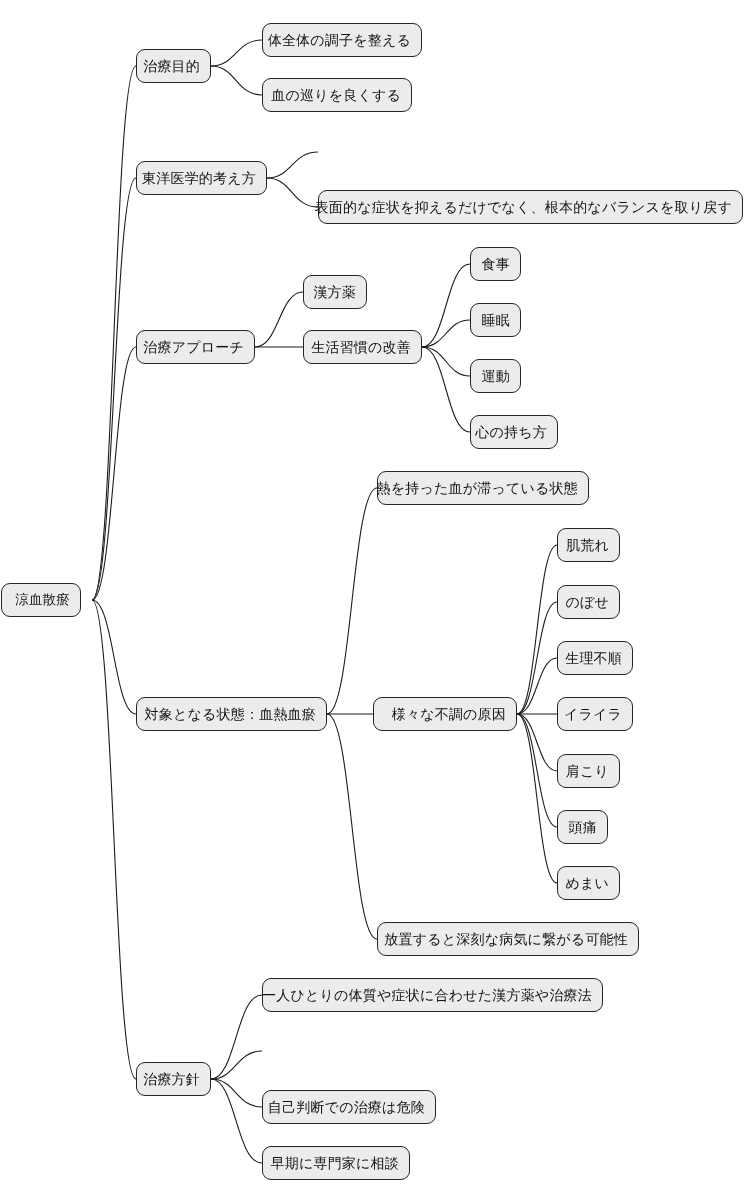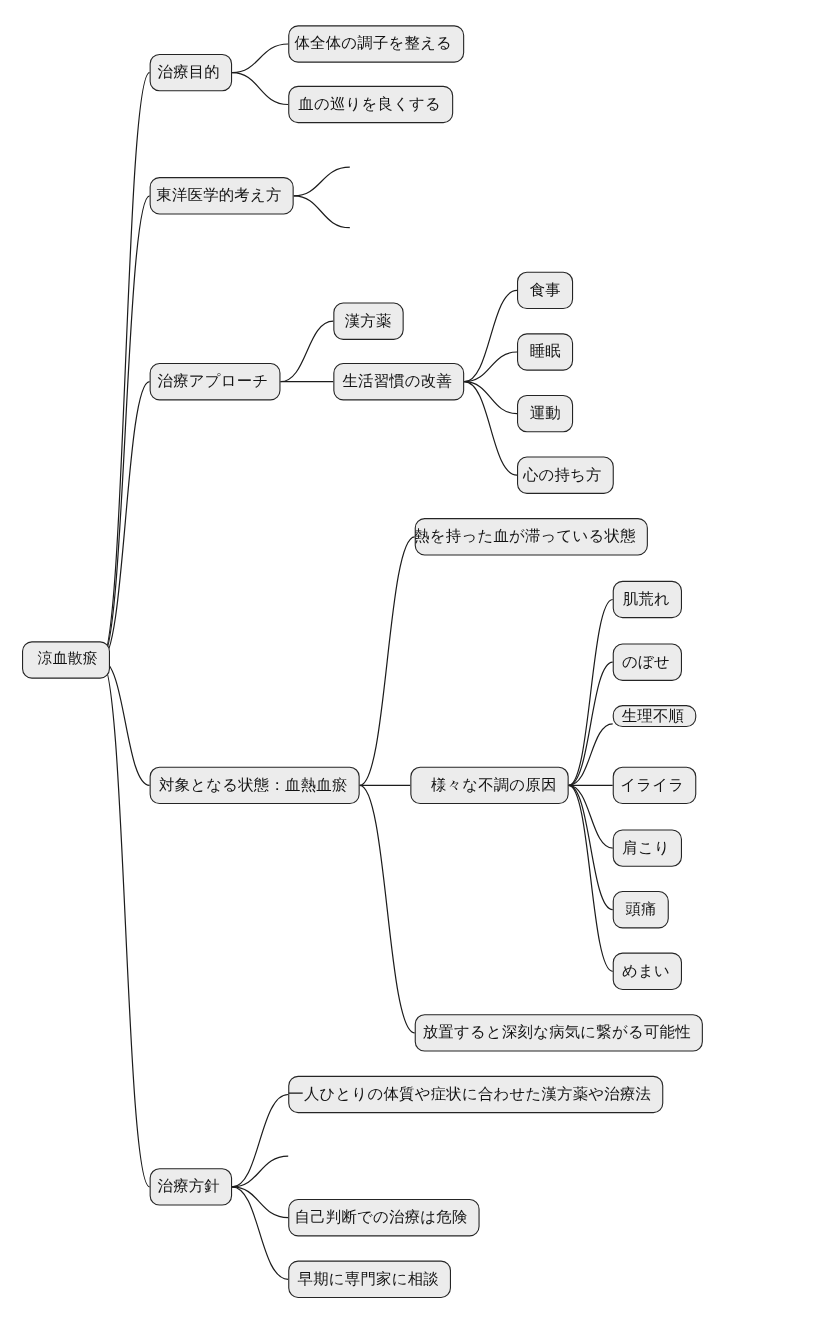--- a/index.html
+++ b/index.html
@@ -86,36 +86,39 @@
     <path d="M517,714 C537,714 537,771 557,771"></path>
     <path d="M517,714 C537,714 537,827 557,827"></path>
     <path d="M517,714 C537,714 537,883 557,883"></path>
 
     <path d="M211,1079 C236,1079 236,995 262,995"></path>
     <path d="M211,1079 C236,1079 236,1051 262,1051"></path>
     <path d="M211,1079 C236,1079 236,1107 262,1107"></path>
     <path d="M211,1079 C236,1079 236,1163 262,1163"></path>
   </svg>
 
-  <div class="node root" style="left:20px; top:583px; width:80px; height:34px;">
+  <div class="node root" style="left:1px; top:583px; width:80px; height:34px;">
     <span>涼血散瘀</span>
   </div>
 
   <div class="node" style="left:136px; top:49px; width:75px; height:34px;">
     <span>治療目的</span>
   </div>
   <div class="node" style="left:262px; top:23px; width:160px; height:34px;">
     <span>体全体の調子を整える</span>
   </div>
   <div class="node" style="left:262px; top:78px; width:150px; height:34px;">
     <span>血の巡りを良くする</span>
   </div>
 
   <div class="node" style="left:136px; top:161px; width:131px; height:34px;">
     <span>東洋医学的考え方</span>
+  </div>
+  <div class="node" style="left:318px; top:190px; width:425px; height:34px;">
+    <span>表面的な症状を抑えるだけでなく、根本的なバランスを取り戻す</span>
   </div>
 
   <div class="node" style="left:136px; top:330px; width:119px; height:34px;">
     <span>治療アプローチ</span>
   </div>
   <div class="node" style="left:303px; top:275px; width:64px; height:34px;">
     <span>漢方薬</span>
   </div>
   <div class="node" style="left:303px; top:330px; width:119px; height:34px;">
     <span>生活習慣の改善</span>
@@ -141,21 +144,21 @@
   </div>
   <div class="node" style="left:373px; top:697px; width:144px; height:34px;">
     <span>様々な不調の原因</span>
   </div>
   <div class="node" style="left:557px; top:528px; width:63px; height:34px;">
     <span>肌荒れ</span>
   </div>
   <div class="node" style="left:557px; top:585px; width:63px; height:34px;">
     <span>のぼせ</span>
   </div>
-  <div class="node" style="left:557px; top:641px; width:76px; height:20px;">
+  <div class="node" style="left:557px; top:641px; width:76px; height:34px;">
     <span>生理不順</span>
   </div>
   <div class="node" style="left:557px; top:697px; width:76px; height:34px;">
     <span>イライラ</span>
   </div>
   <div class="node" style="left:557px; top:754px; width:63px; height:34px;">
     <span>肩こり</span>
   </div>
   <div class="node" style="left:557px; top:810px; width:51px; height:34px;">
     <span>頭痛</span>

